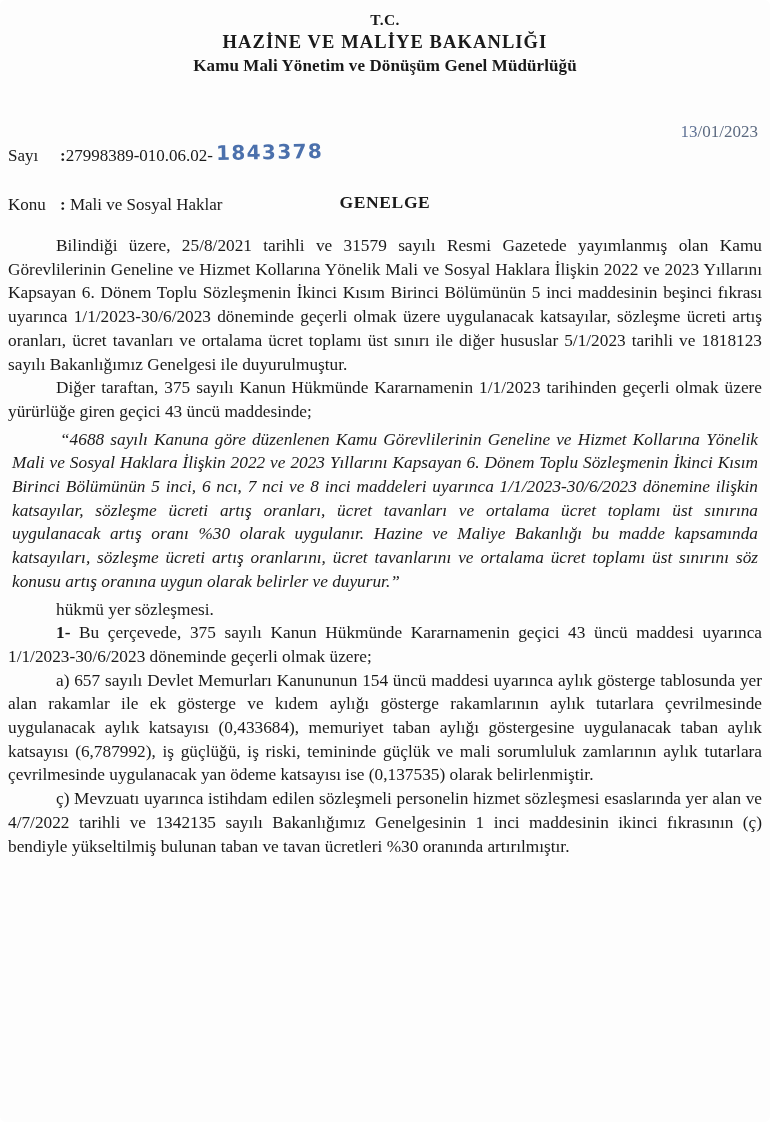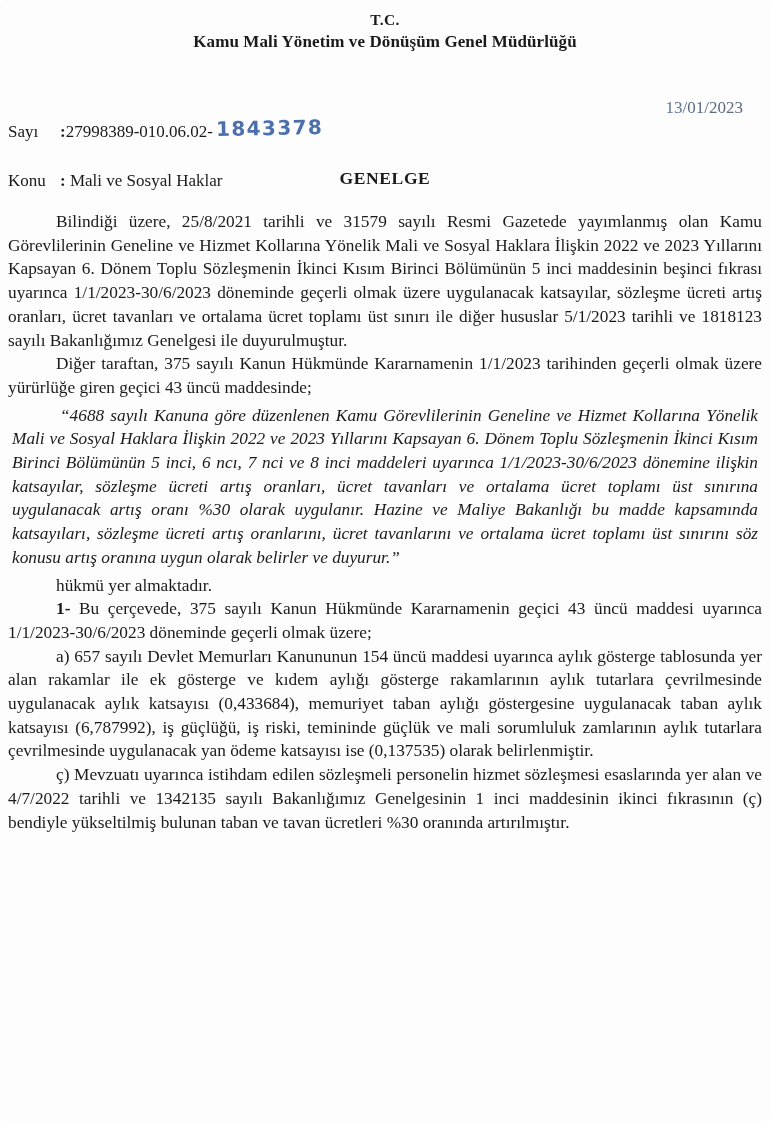--- a/index.html
+++ b/index.html
@@ -77,21 +77,21 @@
     font-weight: 600;
     letter-spacing: 1.4px;
     padding-left: 3px;
     position: relative;
     top: -2px;
     display: inline-block;
     transform: rotate(-1.2deg);
   }
   .meta-date {
     position: absolute;
-    right: 19px;
+    right: 4px;
     top: 0;
     font-size: 17px;
     line-height: 25px;
     color: #5c6a80;
   }
   .meta-date .dd {
     color: #5f7296;
   }
 
   
@@ -133,20 +133,21 @@
   }
   .b { font-weight: bold; }
 </style>
 </head>
 <body>
 
 <div class="page">
 
   <div class="letterhead">
     <div class="lh-tc">T.C.</div>
+    <div class="lh-ministry">HAZİNE VE MALİYE BAKANLIĞI</div>
     <div class="lh-directorate">Kamu Mali Yönetim ve Dönüşüm Genel Müdürlüğü</div>
   </div>
 
   <div class="meta">
     <div class="meta-row">
       <span class="meta-label">Sayı</span><span class="meta-sep">:</span><span class="meta-value">27998389-010.06.02-</span><span class="handwritten-no" style="color: rgb(75, 112, 172);">1843378</span>
     </div>
     <div class="meta-row">
       <span class="meta-label">Konu</span><span class="meta-sep">:</span> <span class="meta-value">Mali ve Sosyal Haklar</span>
     </div>
@@ -154,19 +155,19 @@
   </div>
 
   <div class="doc-title">
     <div class="t1">GENELGE</div>
   </div>
 
   <div class="body-text">
     <p class="para">Bilindiği üzere, 25/8/2021 tarihli ve 31579 sayılı Resmi Gazetede yayımlanmış olan Kamu Görevlilerinin Geneline ve Hizmet Kollarına Yönelik Mali ve Sosyal Haklara İlişkin 2022 ve 2023 Yıllarını Kapsayan 6. Dönem Toplu Sözleşmenin İkinci Kısım Birinci Bölümünün 5 inci maddesinin beşinci fıkrası uyarınca 1/1/2023-30/6/2023 döneminde geçerli olmak üzere uygulanacak katsayılar, sözleşme ücreti artış oranları, ücret tavanları ve ortalama ücret toplamı üst sınırı ile diğer hususlar 5/1/2023 tarihli ve 1818123 sayılı Bakanlığımız Genelgesi ile duyurulmuştur.</p>
     <p class="para">Diğer taraftan, 375 sayılı Kanun Hükmünde Kararnamenin 1/1/2023 tarihinden geçerli olmak üzere yürürlüğe giren geçici 43 üncü maddesinde;</p>
     <p class="quote">“4688 sayılı Kanuna göre düzenlenen Kamu Görevlilerinin Geneline ve Hizmet Kollarına Yönelik Mali ve Sosyal Haklara İlişkin 2022 ve 2023 Yıllarını Kapsayan 6. Dönem Toplu Sözleşmenin İkinci Kısım Birinci Bölümünün 5 inci, 6 ncı, 7 nci ve 8 inci maddeleri uyarınca 1/1/2023-30/6/2023 dönemine ilişkin katsayılar, sözleşme ücreti artış oranları, ücret tavanları ve ortalama ücret toplamı üst sınırına uygulanacak artış oranı %30 olarak uygulanır. Hazine ve Maliye Bakanlığı bu madde kapsamında katsayıları, sözleşme ücreti artış oranlarını, ücret tavanlarını ve ortalama ücret toplamı üst sınırını söz konusu artış oranına uygun olarak belirler ve duyurur.”</p>
-    <p class="para">hükmü yer almaktadır.</p>
+    <p class="para">hükmü yer sözleşmesi.</p>
     <p class="para"><span class="b">1-</span><span> Bu çerçevede, 375 sayılı Kanun Hükmünde Kararnamenin geçici 43 üncü maddesi uyarınca 1/1/2023-30/6/2023 döneminde geçerli olmak üzere;</span></p>
     <p class="para">a) 657 sayılı Devlet Memurları Kanununun 154 üncü maddesi uyarınca aylık gösterge tablosunda yer alan rakamlar ile ek gösterge ve kıdem aylığı gösterge rakamlarının aylık tutarlara çevrilmesinde uygulanacak aylık katsayısı (0,433684), memuriyet taban aylığı göstergesine uygulanacak taban aylık katsayısı (6,787992), iş güçlüğü, iş riski, temininde güçlük ve mali sorumluluk zamlarının aylık tutarlara çevrilmesinde uygulanacak yan ödeme katsayısı ise (0,137535) olarak belirlenmiştir.</p>
     <p class="para">ç) Mevzuatı uyarınca istihdam edilen sözleşmeli personelin hizmet sözleşmesi esaslarında yer alan ve 4/7/2022 tarihli ve 1342135 sayılı Bakanlığımız Genelgesinin 1 inci maddesinin ikinci fıkrasının (ç) bendiyle yükseltilmiş bulunan taban ve tavan ücretleri %30 oranında artırılmıştır.</p>
   </div>
 
 </div>
 
 </body></html>

